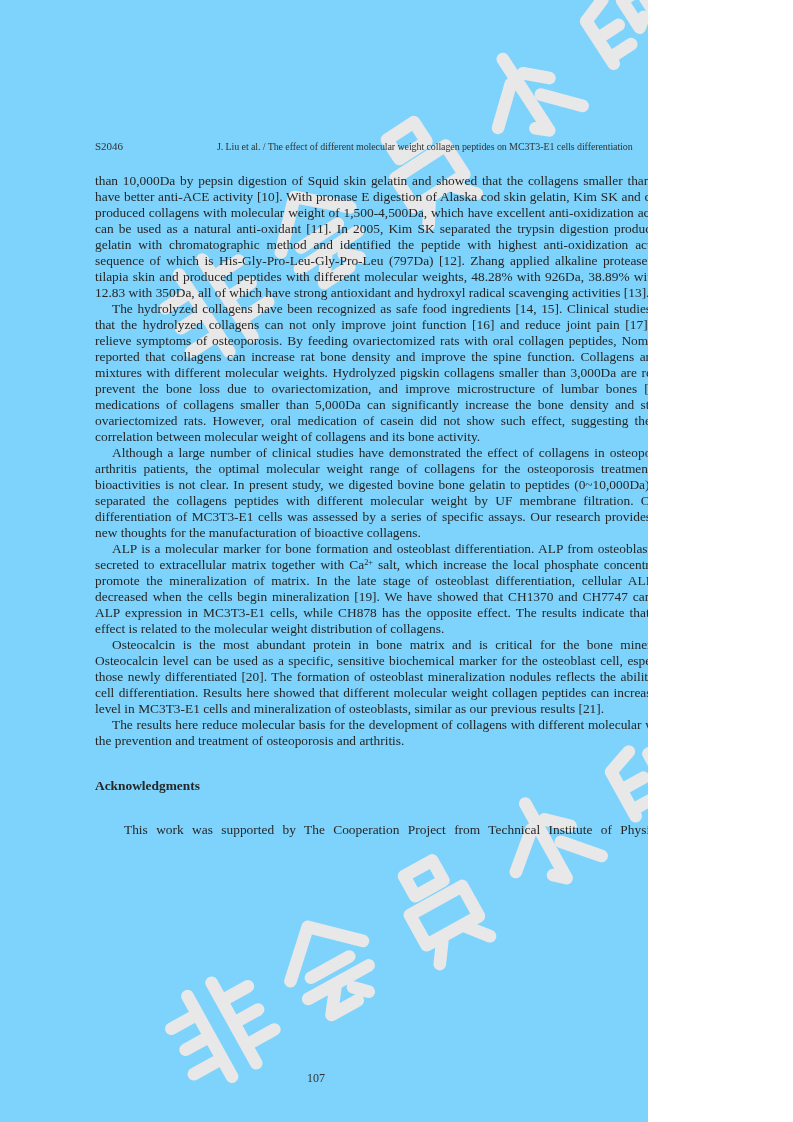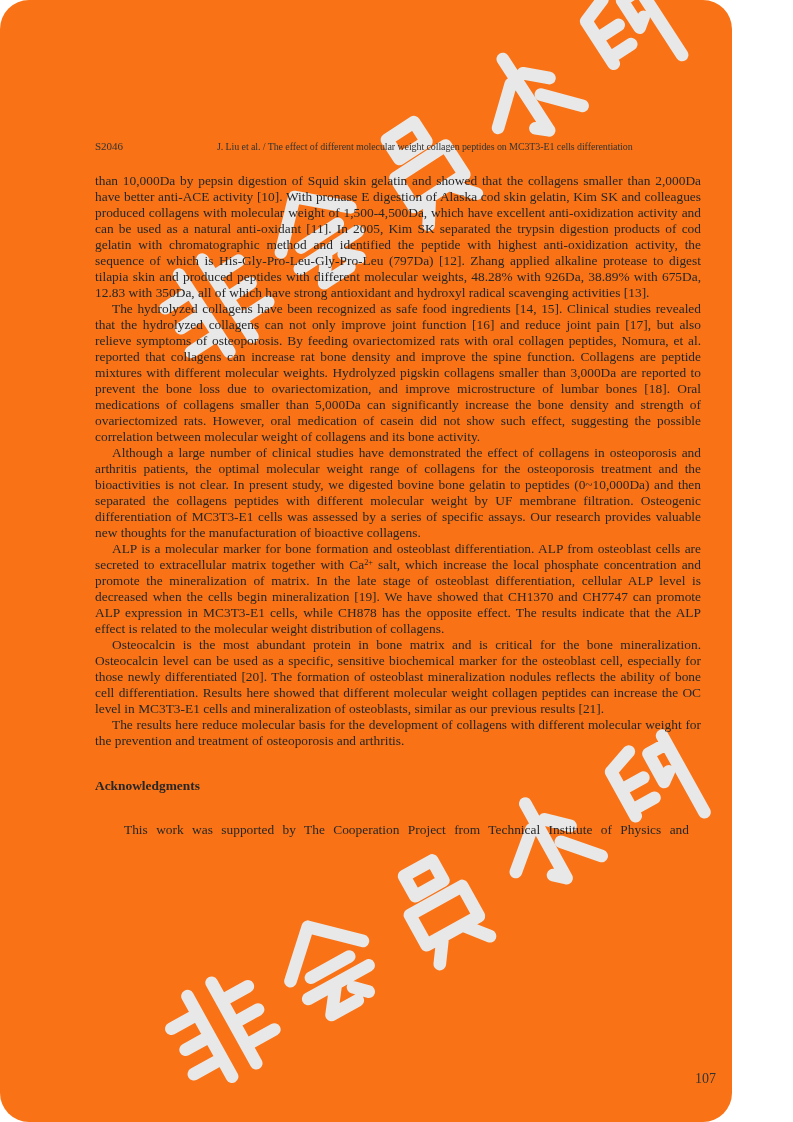--- a/index.html
+++ b/index.html
@@ -1,24 +1,23 @@
 <!DOCTYPE html>
 <html><head>
 <meta charset="utf-8">
 <style>
   html, body { margin: 0; padding: 0; background: #ffffff; }
   .page {
     position: relative;
-    width: 732px;
+    width: 648px;
     height: 1122px;
-    background: #f97316;
+    background: #7dd3fc;
     overflow: hidden;
     font-family: "Liberation Serif", serif;
     color: #262626;
-    border-radius: 29px;
   }
   
   .watermark {
     position: absolute;
     display: flex;
     gap: 10px;
     z-index: 0;
     pointer-events: none;
   }
   .watermark svg { width: 115px; height: 115px; display: block; }
@@ -70,22 +69,22 @@
     font-size: 13.4px;
     line-height: 16px;
     text-align: justify;
     text-align-last: justify;
     text-indent: 17px;
   }
   .page-footer {
     position: absolute;
     left: 0; right: 16px;
     top: 1071px;
-    text-align: right;
-    font-size: 14px;
+    text-align: center;
+    font-size: 12px;
     color: #333333;
     z-index: 1;
   }
 </style>
 </head>
 <body>
 
 <div class="page">
 
   <div class="watermark wm1">

